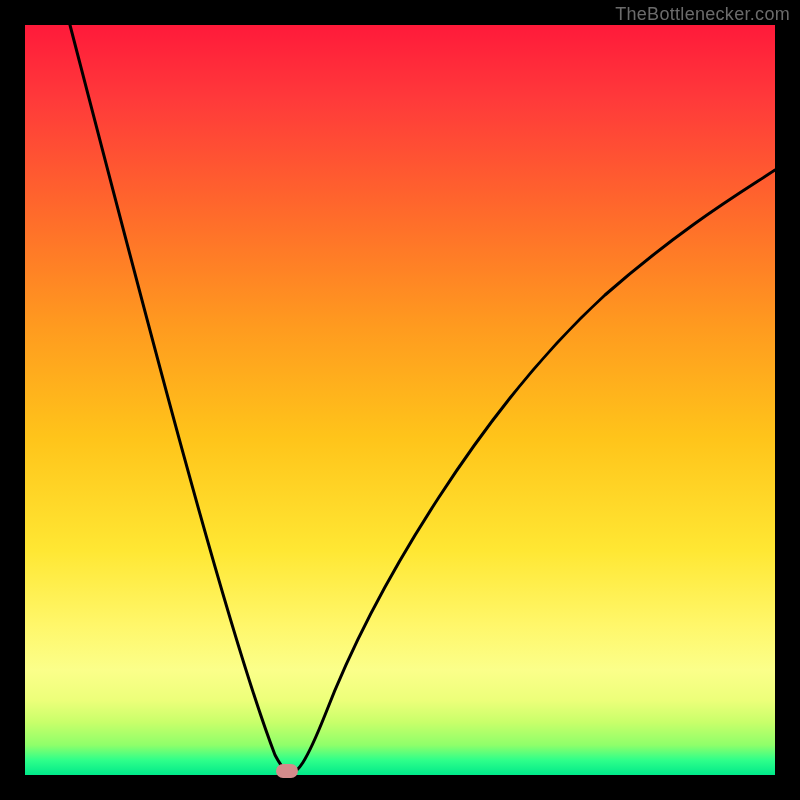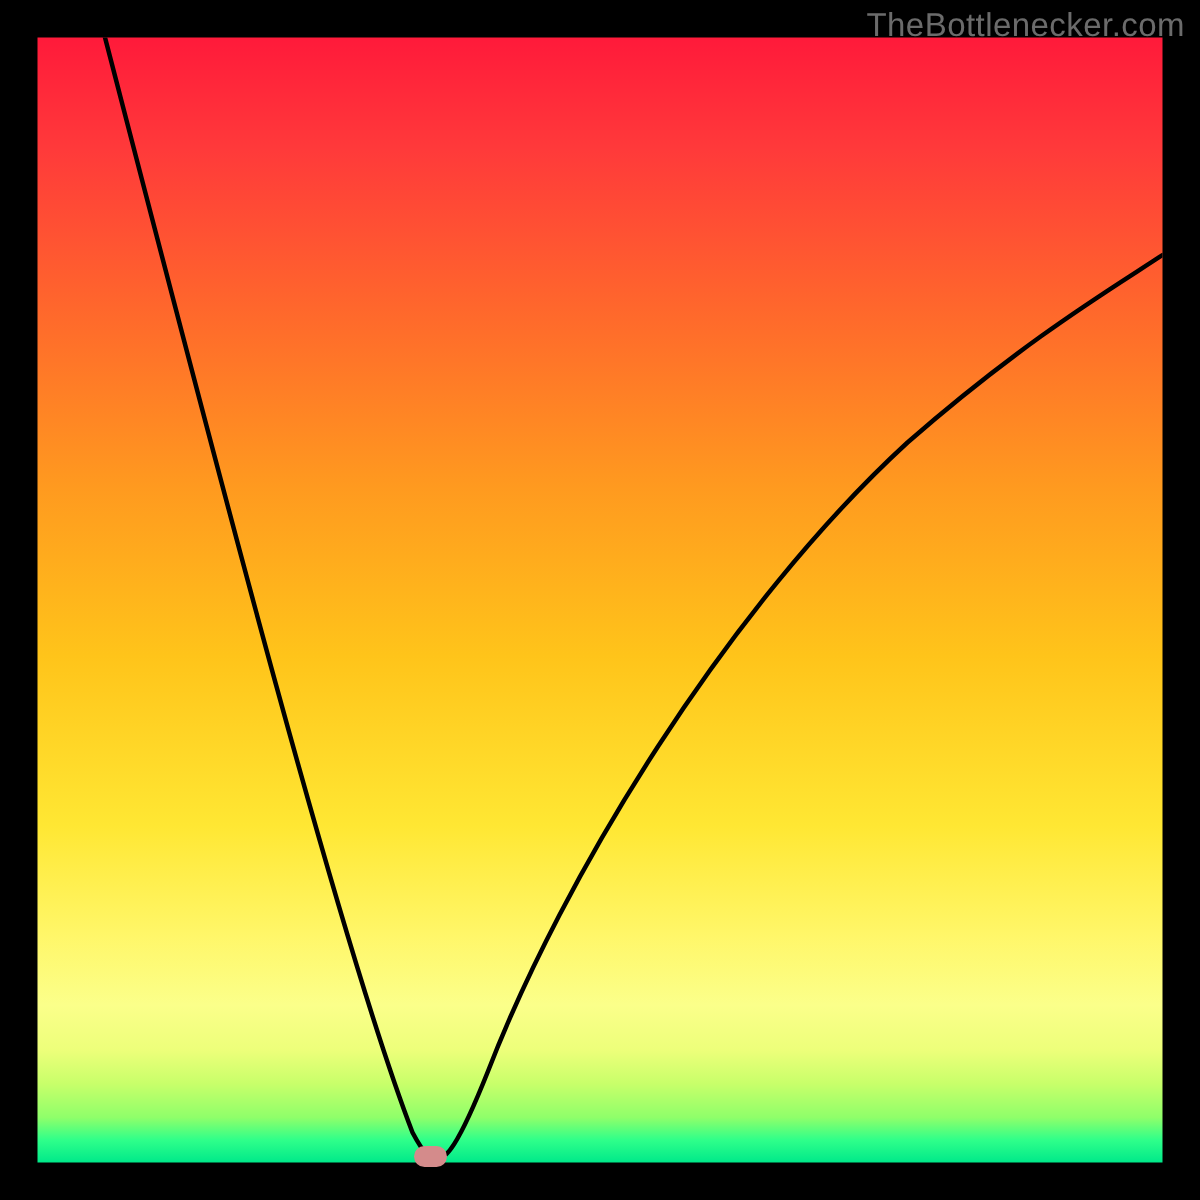--- a/index.html
+++ b/index.html
@@ -36,21 +36,21 @@
       #8fff6a 96%,
       #2fff8a 98%,
       #00e98a 100%
     );
   }
   .watermark {
     position: absolute;
     top: 4px;
     right: 10px;
     color: #6b6b6b;
-    font-size: 22px;
+    font-size: 18px;
     font-weight: 500;
     letter-spacing: 0.3px;
     z-index: 10;
   }
   svg.curve {
     position: absolute;
     top: 0;
     left: 0;
     width: 750px;
     height: 750px;

